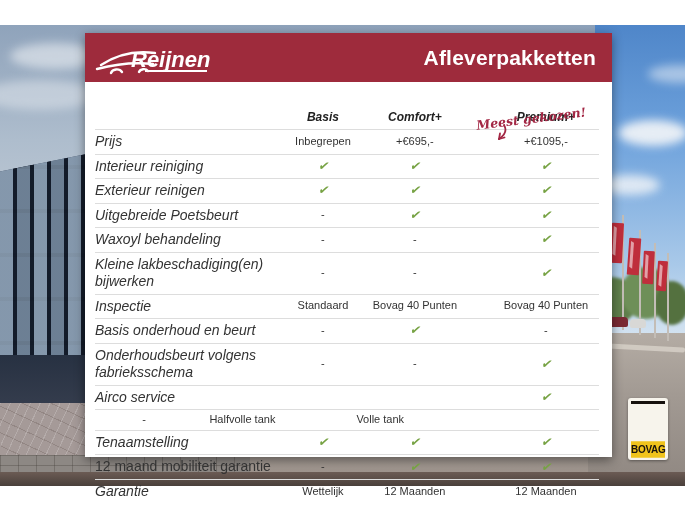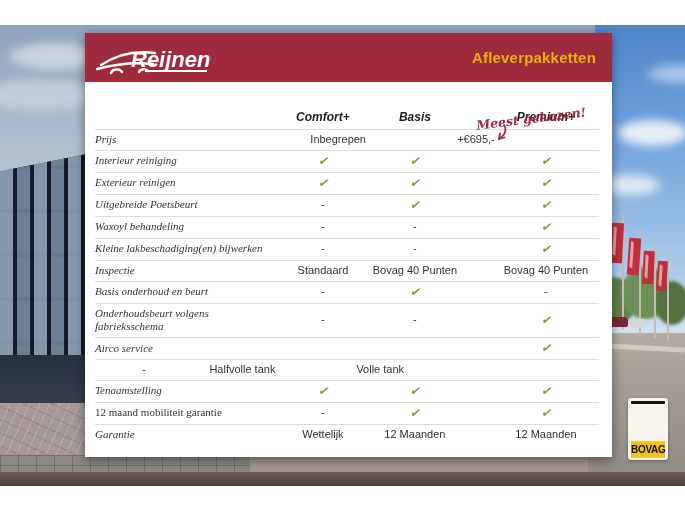--- a/index.html
+++ b/index.html
@@ -95,39 +95,39 @@
   .card {
     position:absolute; left:85px; top:33px; width:527px; height:424px;
     background:#ffffff; box-shadow:0 3px 10px rgba(0,0,0,.45);
   }
   .card-header {
     height:49px; background:#9e2b3c; display:flex; align-items:center;
     justify-content:space-between; padding:0 16px 0 10px; box-sizing:border-box;
   }
   .brand { display:flex; align-items:center; }
   .page-title {
-    margin:0; color:#eab308; font-size:15px; font-weight:bold; letter-spacing:.2px;
+    margin:0; color:#ffffff; font-size:21px; font-weight:bold; letter-spacing:.2px;
   }
   .card-body { position:relative; padding:0 13px 0 10px; }
 
   .annotation {
     position:absolute; top:3px; right:26px; color:#a32744; text-align:center; z-index:2;
   }
   .annotation-text {
     display:block; font-family:"DejaVu Serif", serif; font-style:italic; font-weight:bold;
     font-size:12.5px; transform:rotate(-7deg); white-space:nowrap;
   }
   .annotation svg { display:block; margin:-2px auto 0 14px; }
 
   
   .tbl { margin-top:26px; }
   .trow { display:flex; align-items:center; border-top:1px solid #dddddd; padding:3px 0; box-sizing:border-box; min-height:20px; }
   .trow.thead { border-top:none; align-items:flex-end; padding:2px 0 4px 0; }
   .c { box-sizing:border-box; line-height:1.25; }
-  .c.label { width:38.5%; font-style:italic; font-size:11px; color:#333333; padding-right:6px;font-family:Liberation Serif, serif; }
+  .c.label { width:38.5%; font-style:italic; font-size:14px; color:#333333; padding-right:6px; }
   .c.label.upright { font-style:normal; }
   .c.val { width:19.5%; text-align:center; font-size:11px; color:#333333; }
   .c.val:last-child { width:22.5%;margin-left:32px; }
   .thead .c.val { font-weight:bold; font-style:italic; font-size:12px; color:#222222; }
   .check { color:#76a243; font-size:12px; font-style:italic; }
 </style>
 </head>
 <body>
 
 <div class="stage">
@@ -204,29 +204,30 @@
             <path d="M14 1 C 17 6 15 11 9 15"></path>
             <path d="M9 15 L14.5 13.5"></path>
             <path d="M9 15 L10 9.5"></path>
           </g>
         </svg>
       </div>
 
       <div class="tbl">
         <div class="trow thead">
           <div class="c label"></div>
+          <div class="c val">Basis</div>
           <div class="c val">Comfort+</div>
-          <div class="c val">Basis</div>
           <div class="c val">Premium+</div>
         </div>
         <div id="table-body">
   <div class="trow">
     <div class="c label">Prijs</div>
     <div class="c val">Inbegrepen</div>
     <div class="c val">+€695,-</div>
+    <div class="c val">+€1095,-</div>
   </div>
 
 
   <div class="trow">
     <div class="c label">Interieur reiniging</div>
     <div class="c val"><span class="check">✔</span></div>
     <div class="c val"><span class="check">✔</span></div>
     <div class="c val"><span class="check">✔</span></div>
   </div>
 

